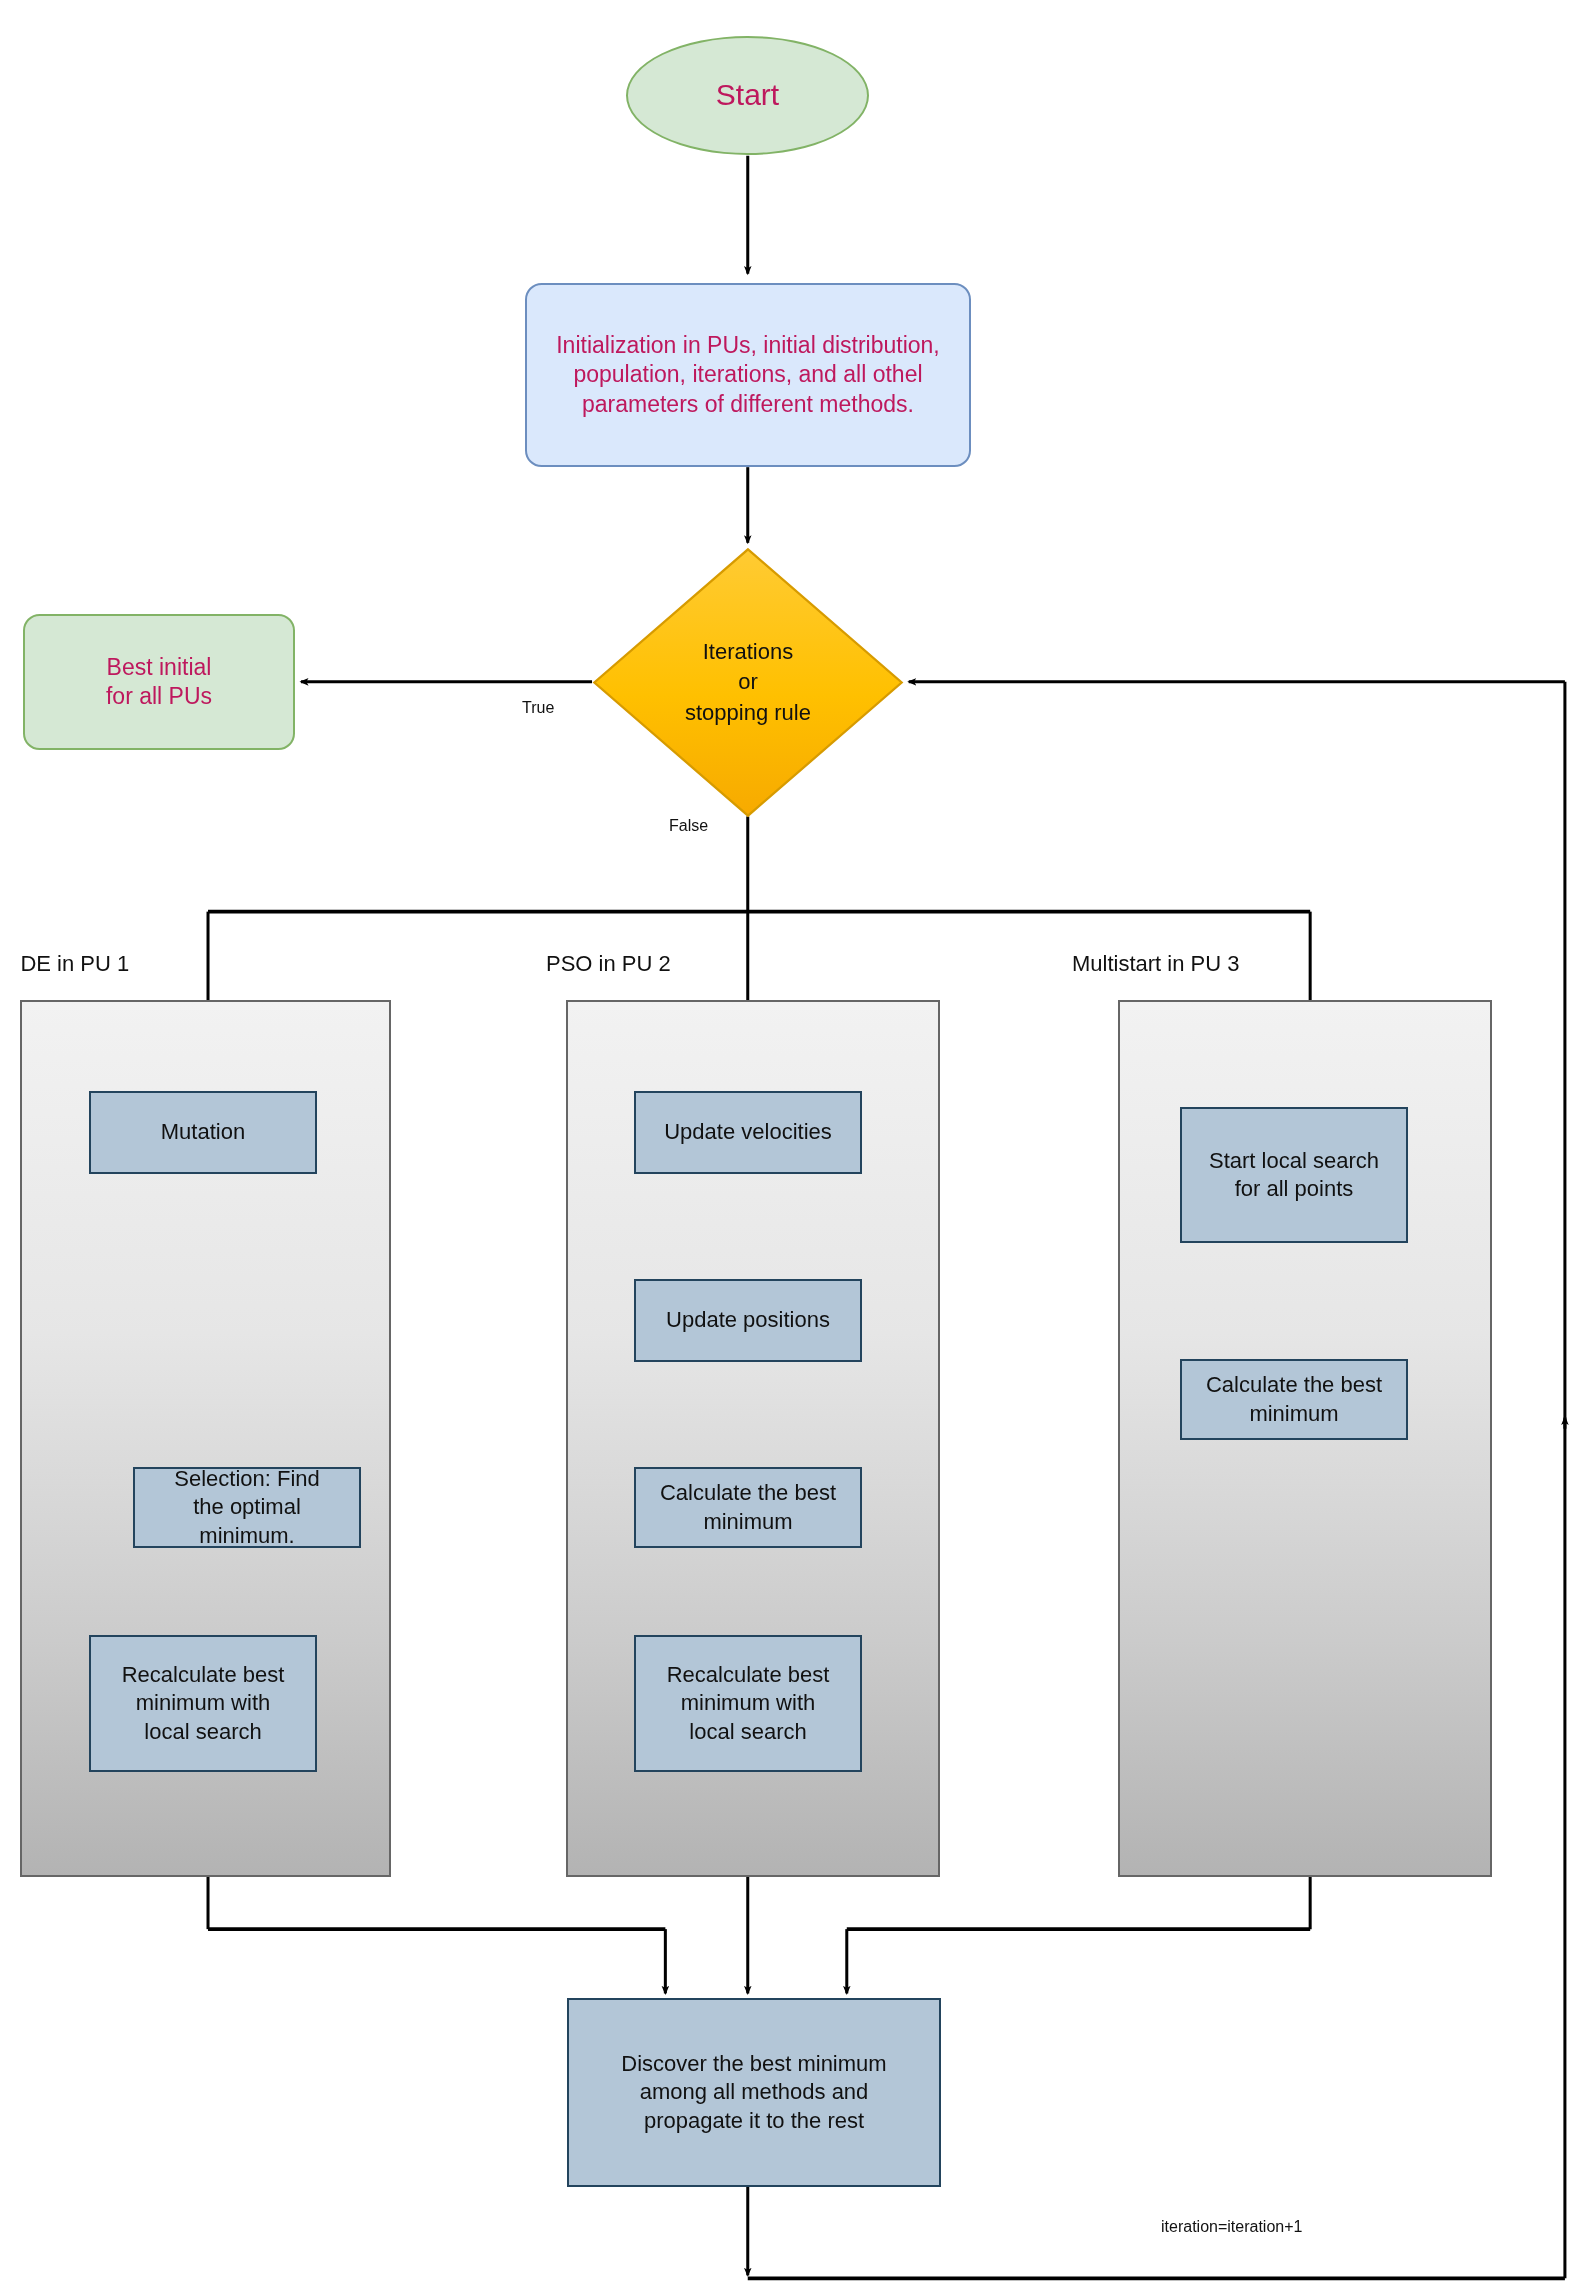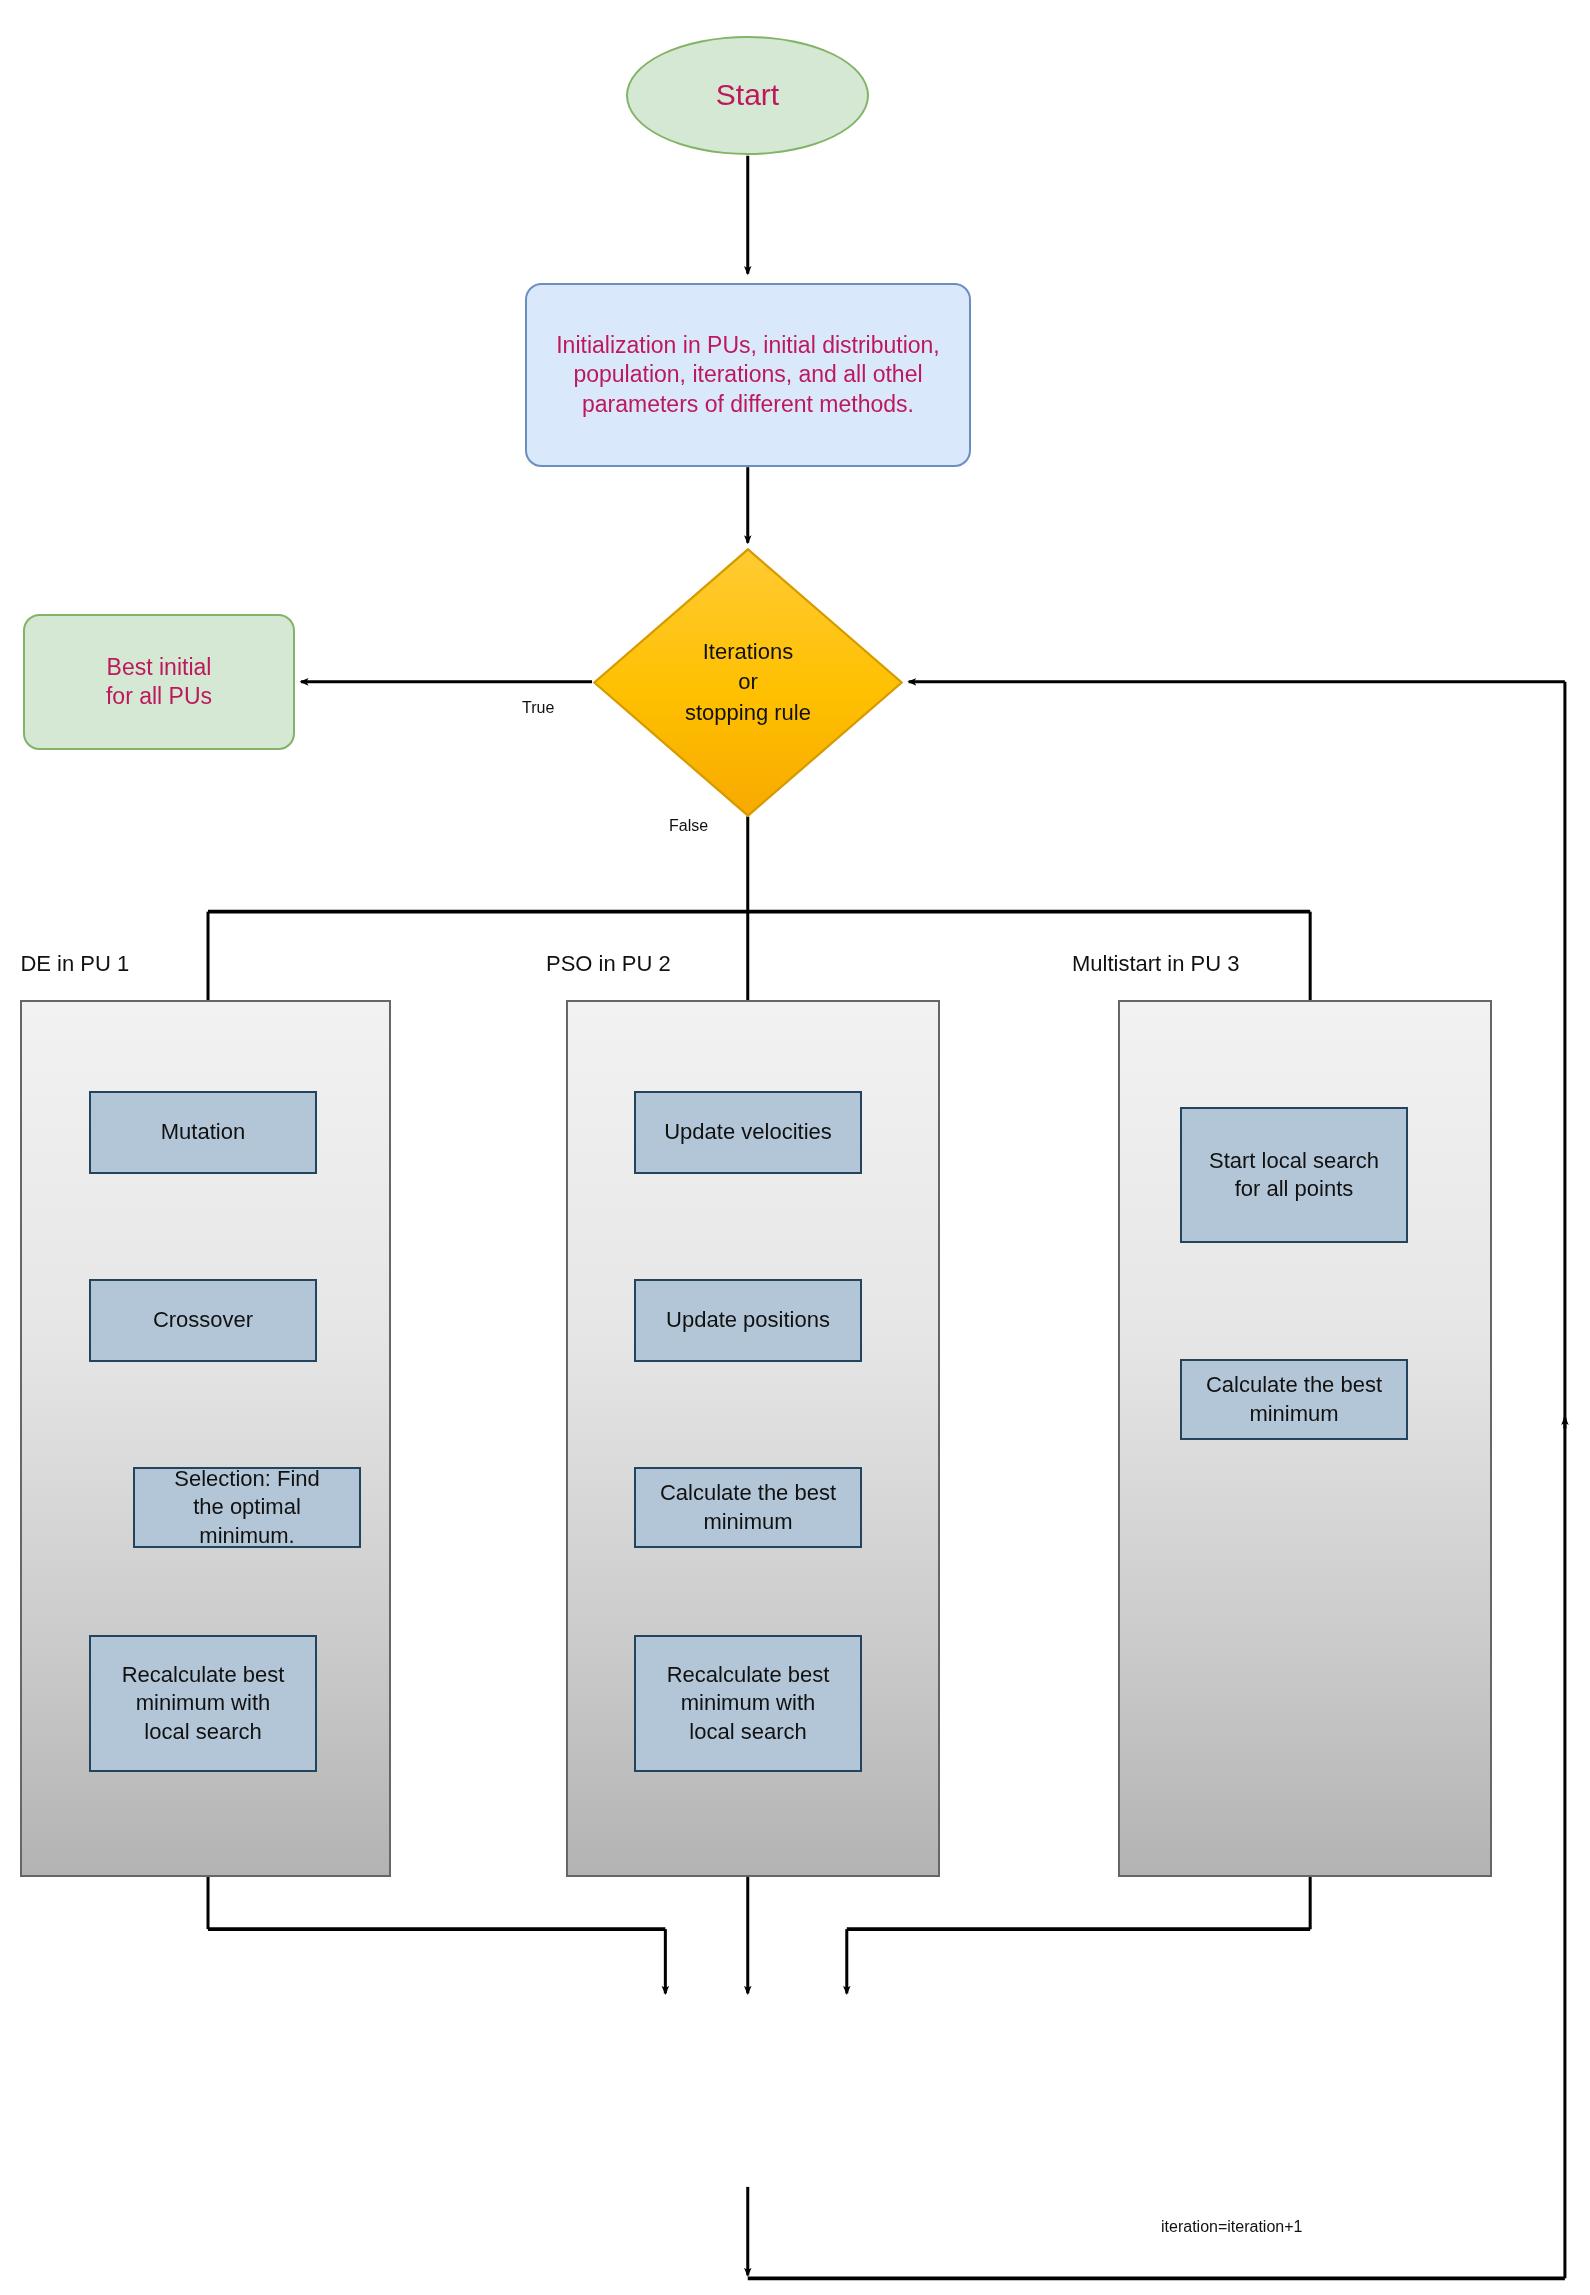--- a/index.html
+++ b/index.html
@@ -161,23 +161,20 @@
   <div class="edge-label" style="left:522px;top:699px;">True</div>
   <div class="edge-label" style="left:669px;top:817px;">False</div>
   <div class="edge-label" style="left:1161px;top:2218px;">iteration=iteration+1</div>
 
   <div class="container-title" style="left:20.4px;top:951px;">DE in PU 1</div>
   <div class="container-box" style="left:20.4px;top:1000px;width:371px;height:877px;"></div>
 
   <div class="step" style="left:89px;top:1091px;width:228px;height:83px;">
     <span>Mutation</span>
   </div>
-  <div class="step" style="left:89px;top:1279px;width:228px;height:83px;">
-    <span>Crossover</span>
-  </div>
   <div class="step" style="left:89px;top:1467px;width:228px;height:81px;margin-left:44px;">
     <div>
       <div>Selection: Find</div>
       <div>the optimal</div>
       <div>minimum.</div>
     </div>
   </div>
   <div class="step" style="left:89px;top:1635px;width:228px;height:137px;">
     <div>
       <div>Recalculate best</div>
@@ -218,15 +215,22 @@
       <div>for all points</div>
     </div>
   </div>
   <div class="step" style="left:1180px;top:1359px;width:228px;height:81px;">
     <div>
       <div>Calculate the best</div>
       <div>minimum</div>
     </div>
   </div>
 
+  <div class="step" style="left:567px;top:1998px;width:374px;height:189px;">
+    <div>
+      <div>Discover the best minimum</div>
+      <div>among all methods and</div>
+      <div>propagate it to the rest</div>
+    </div>
+  </div>
 
 </div>
 
 
 </body></html>

